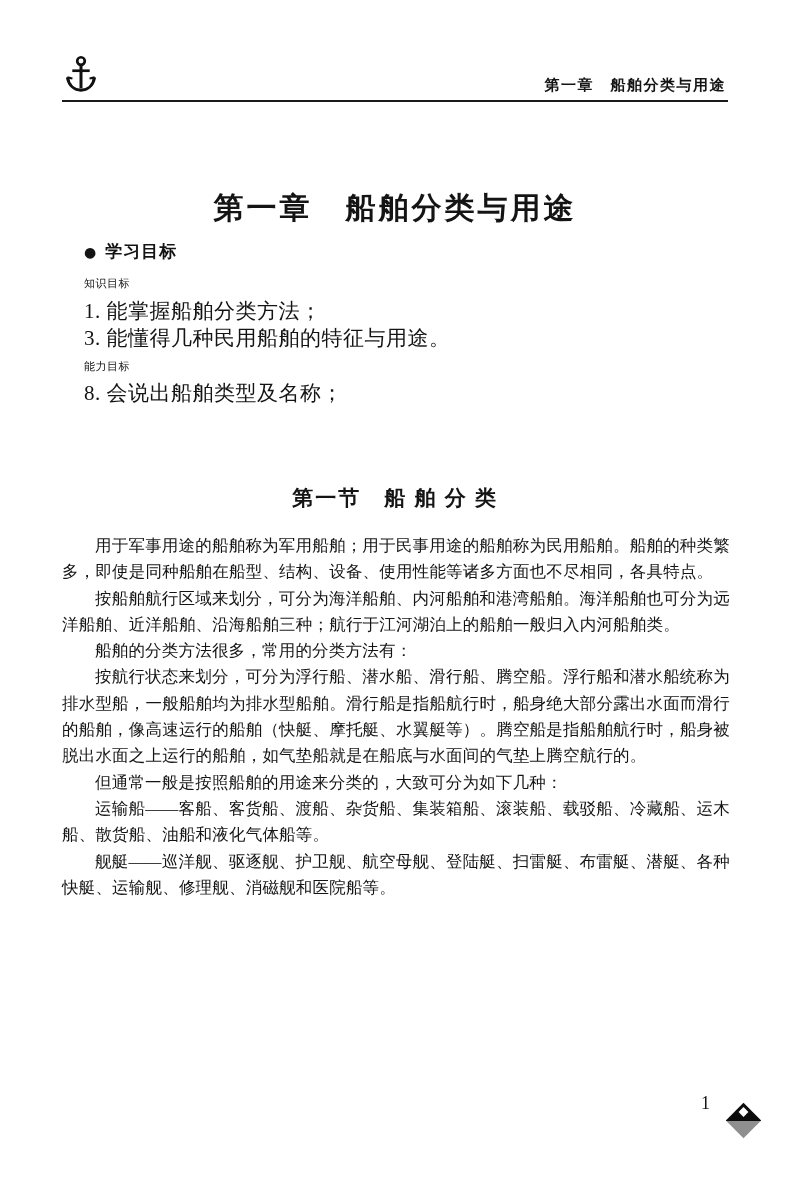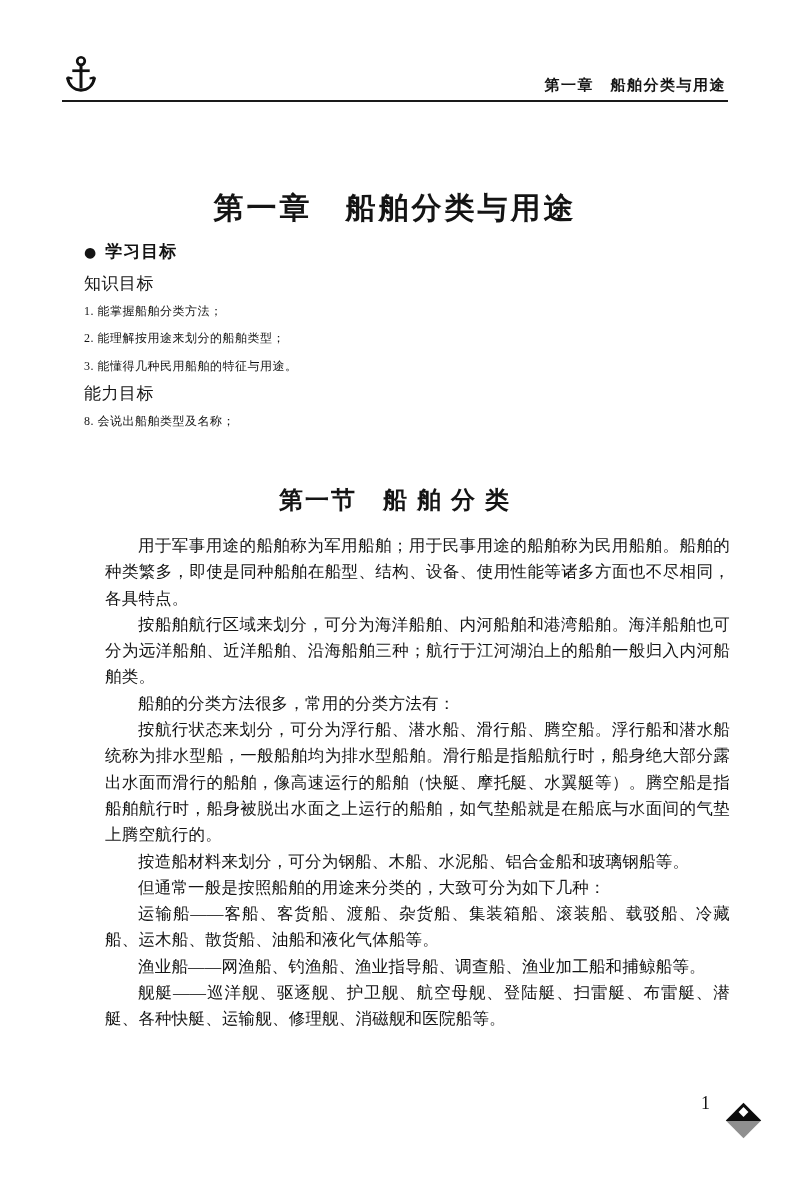--- a/index.html
+++ b/index.html
@@ -35,39 +35,39 @@
 
   
   .objectives { position:absolute; top:240px; left:84px; right:62px; }
   .obj-heading {
     font-family:"DejaVu Sans","Liberation Sans",sans-serif;
     font-size:17px; font-weight:bold;
     margin-bottom:7px; letter-spacing:1px;
     display:flex; align-items:center;
   }
   .bullet { font-size:14px; margin-right:8px; line-height:1; }
-  .obj-sub  { font-size:17px; line-height:27.5px; letter-spacing:0.5px; }
-  .obj-item { font-size:12px; line-height:27.5px; letter-spacing:0.5px; }
+  .obj-sub  { font-size:11px; line-height:27.5px; letter-spacing:0.5px; }
+  .obj-item { font-size:21px; line-height:27.5px; letter-spacing:0.5px; }
 
   
   .section-title {
     position:absolute; top:484px; left:0; right:0;
     text-align:center;
-    font-size:24px; font-weight:bold; letter-spacing:2px;
+    font-size:21px; font-weight:bold; letter-spacing:2px;
     white-space:pre;
   }
 
   
   .body-text {
     position:absolute; top:533px; left:62px; right:60px;
     font-size:16.5px; line-height:26.3px;
     text-align:justify;
     letter-spacing:0.2px;
   }
-  .body-text p { text-indent:2em;margin-left:43px; }
+  .body-text p { text-indent:2em; }
 
   
   .page-number {
     position:absolute; top:1093px; right:80px;
     font-size:18px;
   }
   .diamond-decoration {
     position:absolute; top:1108px; right:34px;
     width:25px; height:25px;
     transform:rotate(45deg);
@@ -99,36 +99,33 @@
 
   <h1 class="chapter-title">第一章　船舶分类与用途</h1>
 
   <div class="objectives">
     <div class="obj-heading">
       <span class="bullet">●</span>
       <span>学习目标</span>
     </div>
     <div class="obj-sub">知识目标</div>
     <div class="obj-item">1. 能掌握船舶分类方法；</div>
-    <div class="obj-item">2. 能理解按用途来划分的船舶类型；</div>
     <div class="obj-item">3. 能懂得几种民用船舶的特征与用途。</div>
     <div class="obj-sub">能力目标</div>
     <div class="obj-item">8. 会说出船舶类型及名称；</div>
   </div>
 
   <h2 class="section-title">第一节　船 舶 分 类</h2>
 
   <div class="body-text">
     <p>用于军事用途的船舶称为军用船舶；用于民事用途的船舶称为民用船舶。船舶的种类繁多，即使是同种船舶在船型、结构、设备、使用性能等诸多方面也不尽相同，各具特点。</p>
     <p>按船舶航行区域来划分，可分为海洋船舶、内河船舶和港湾船舶。海洋船舶也可分为远洋船舶、近洋船舶、沿海船舶三种；航行于江河湖泊上的船舶一般归入内河船舶类。</p>
     <p>船舶的分类方法很多，常用的分类方法有：</p>
     <p>按航行状态来划分，可分为浮行船、潜水船、滑行船、腾空船。浮行船和潜水船统称为排水型船，一般船舶均为排水型船舶。滑行船是指船航行时，船身绝大部分露出水面而滑行的船舶，像高速运行的船舶（快艇、摩托艇、水翼艇等）。腾空船是指船舶航行时，船身被脱出水面之上运行的船舶，如气垫船就是在船底与水面间的气垫上腾空航行的。</p>
-    <p>按造船材料来划分，可分为钢船、木船、水泥船、铝合金船和玻璃钢船等。</p>
     <p>但通常一般是按照船舶的用途来分类的，大致可分为如下几种：</p>
     <p>运输船——客船、客货船、渡船、杂货船、集装箱船、滚装船、载驳船、冷藏船、运木船、散货船、油船和液化气体船等。</p>
-    <p>渔业船——网渔船、钓渔船、渔业指导船、调查船、渔业加工船和捕鲸船等。</p>
     <p>舰艇——巡洋舰、驱逐舰、护卫舰、航空母舰、登陆艇、扫雷艇、布雷艇、潜艇、各种快艇、运输舰、修理舰、消磁舰和医院船等。</p>
   </div>
 
   <span class="page-number">1</span>
   <span class="diamond-decoration"></span>
 
 </div>
 
 </body></html>

